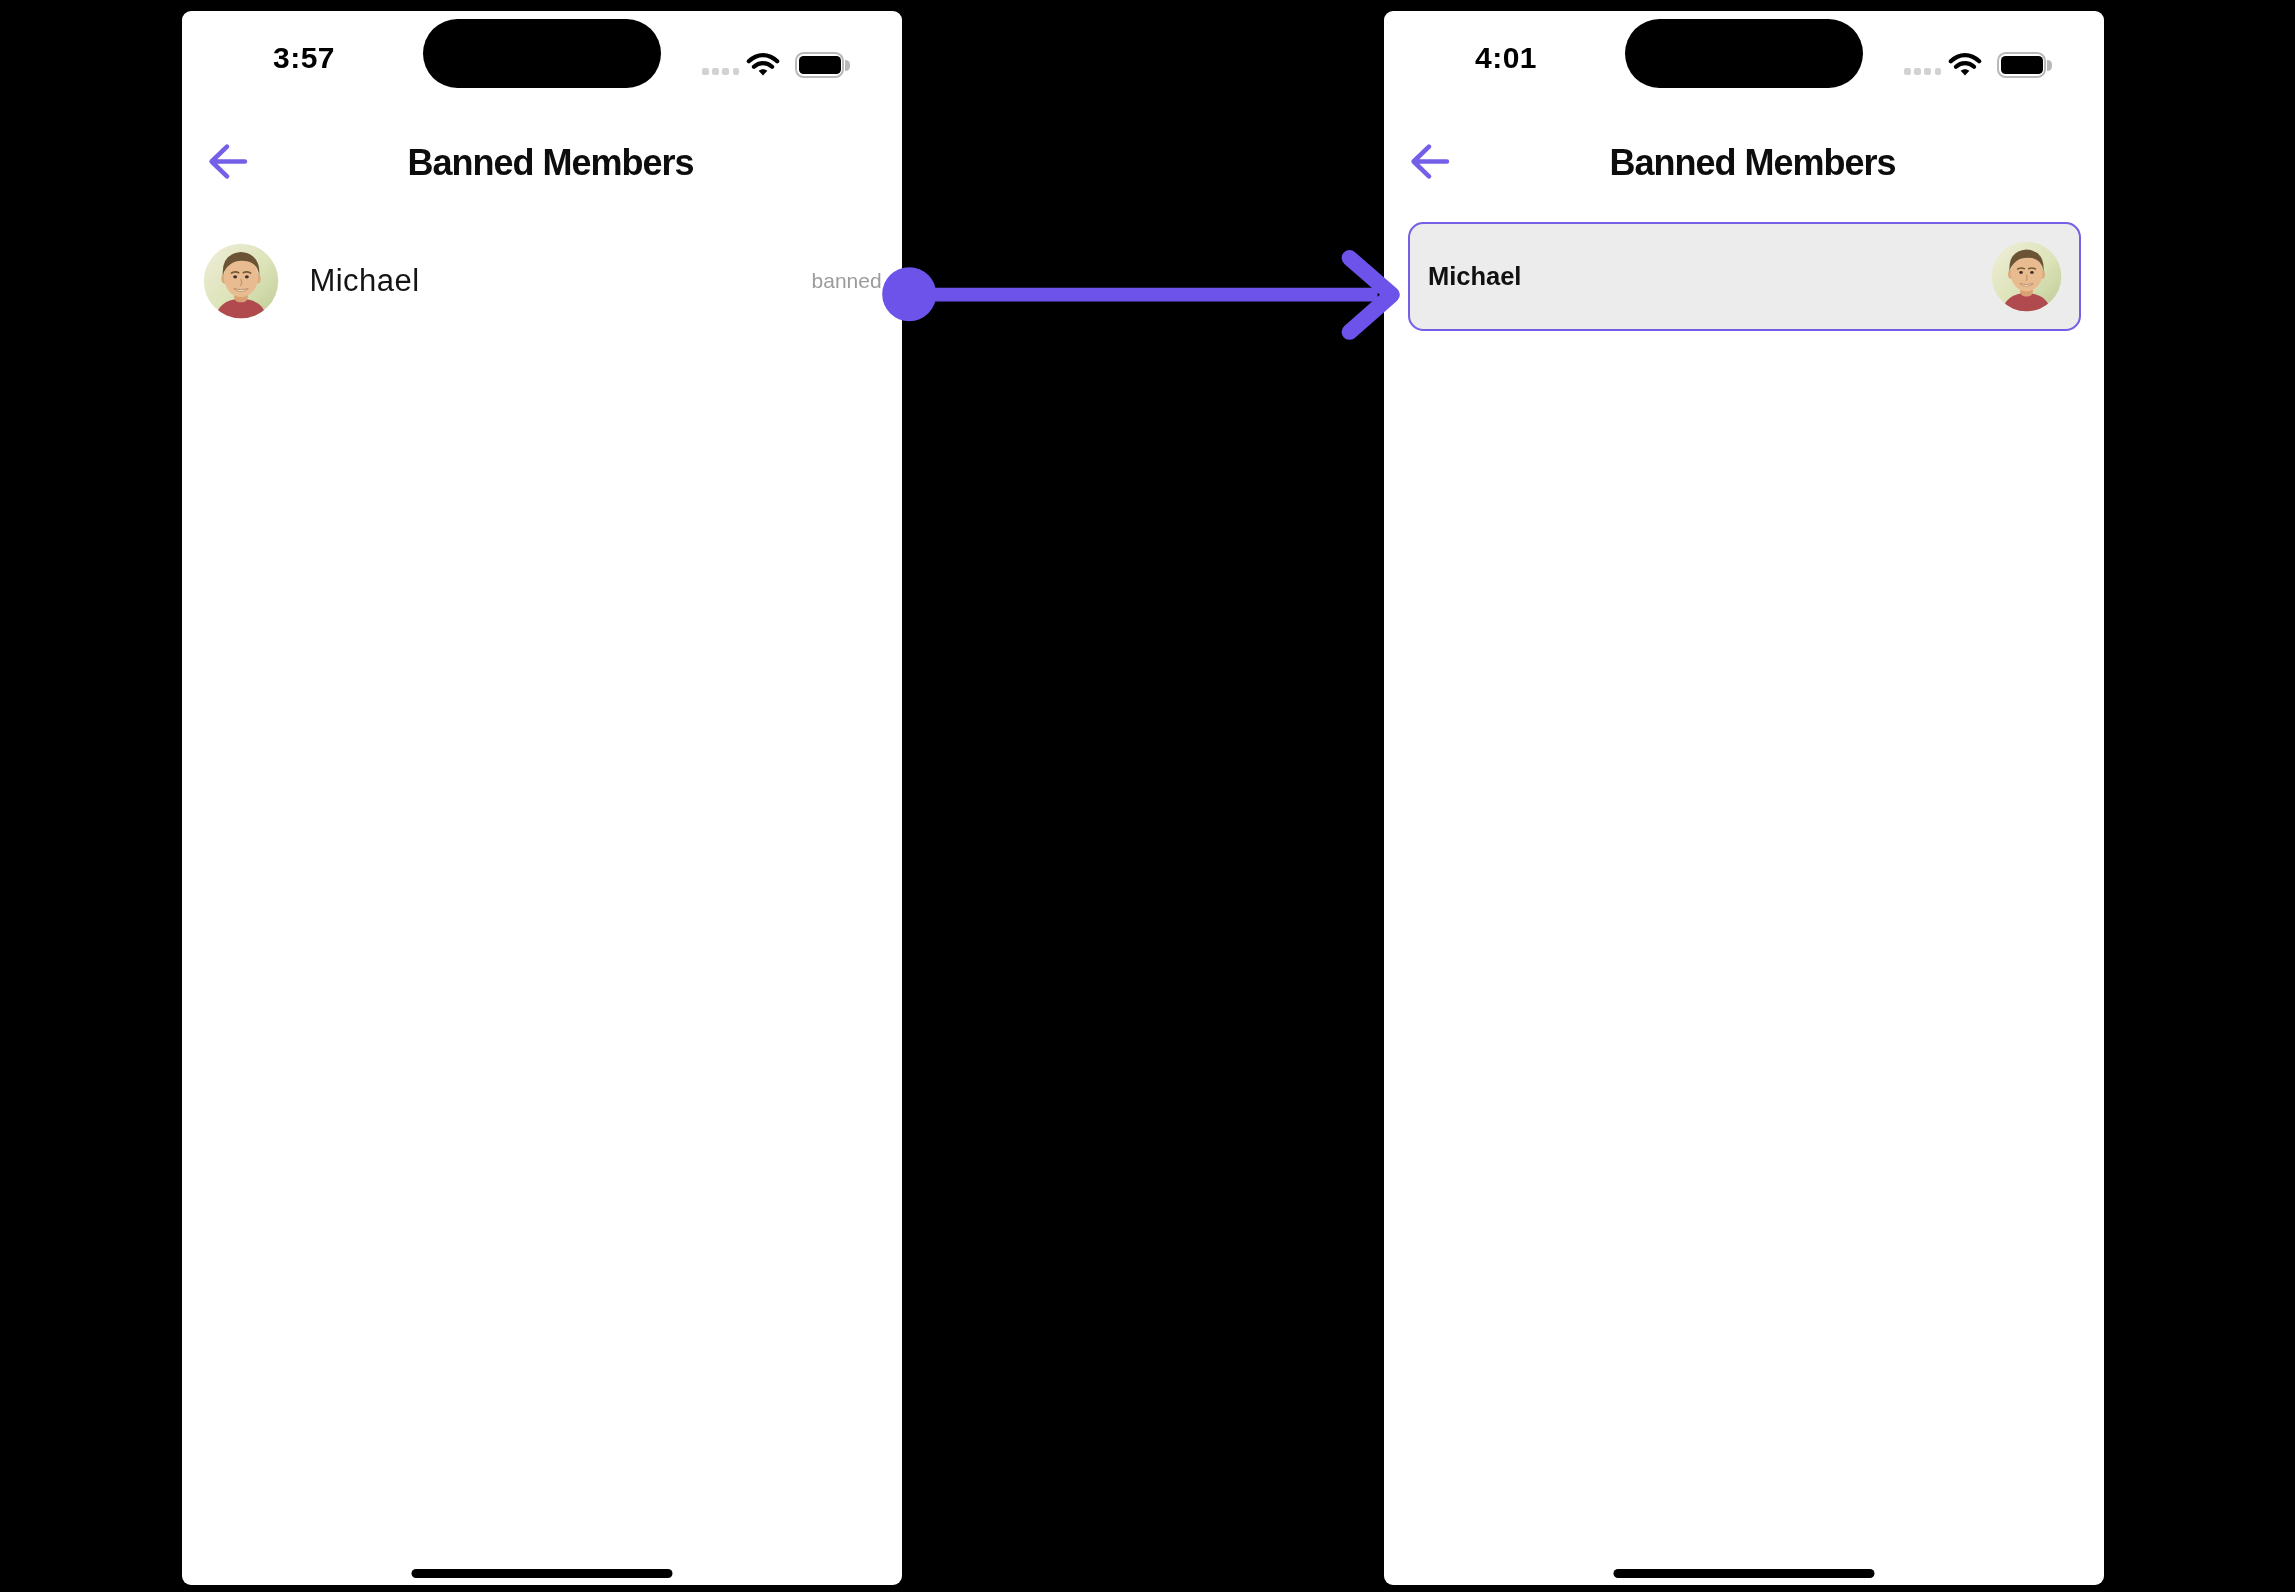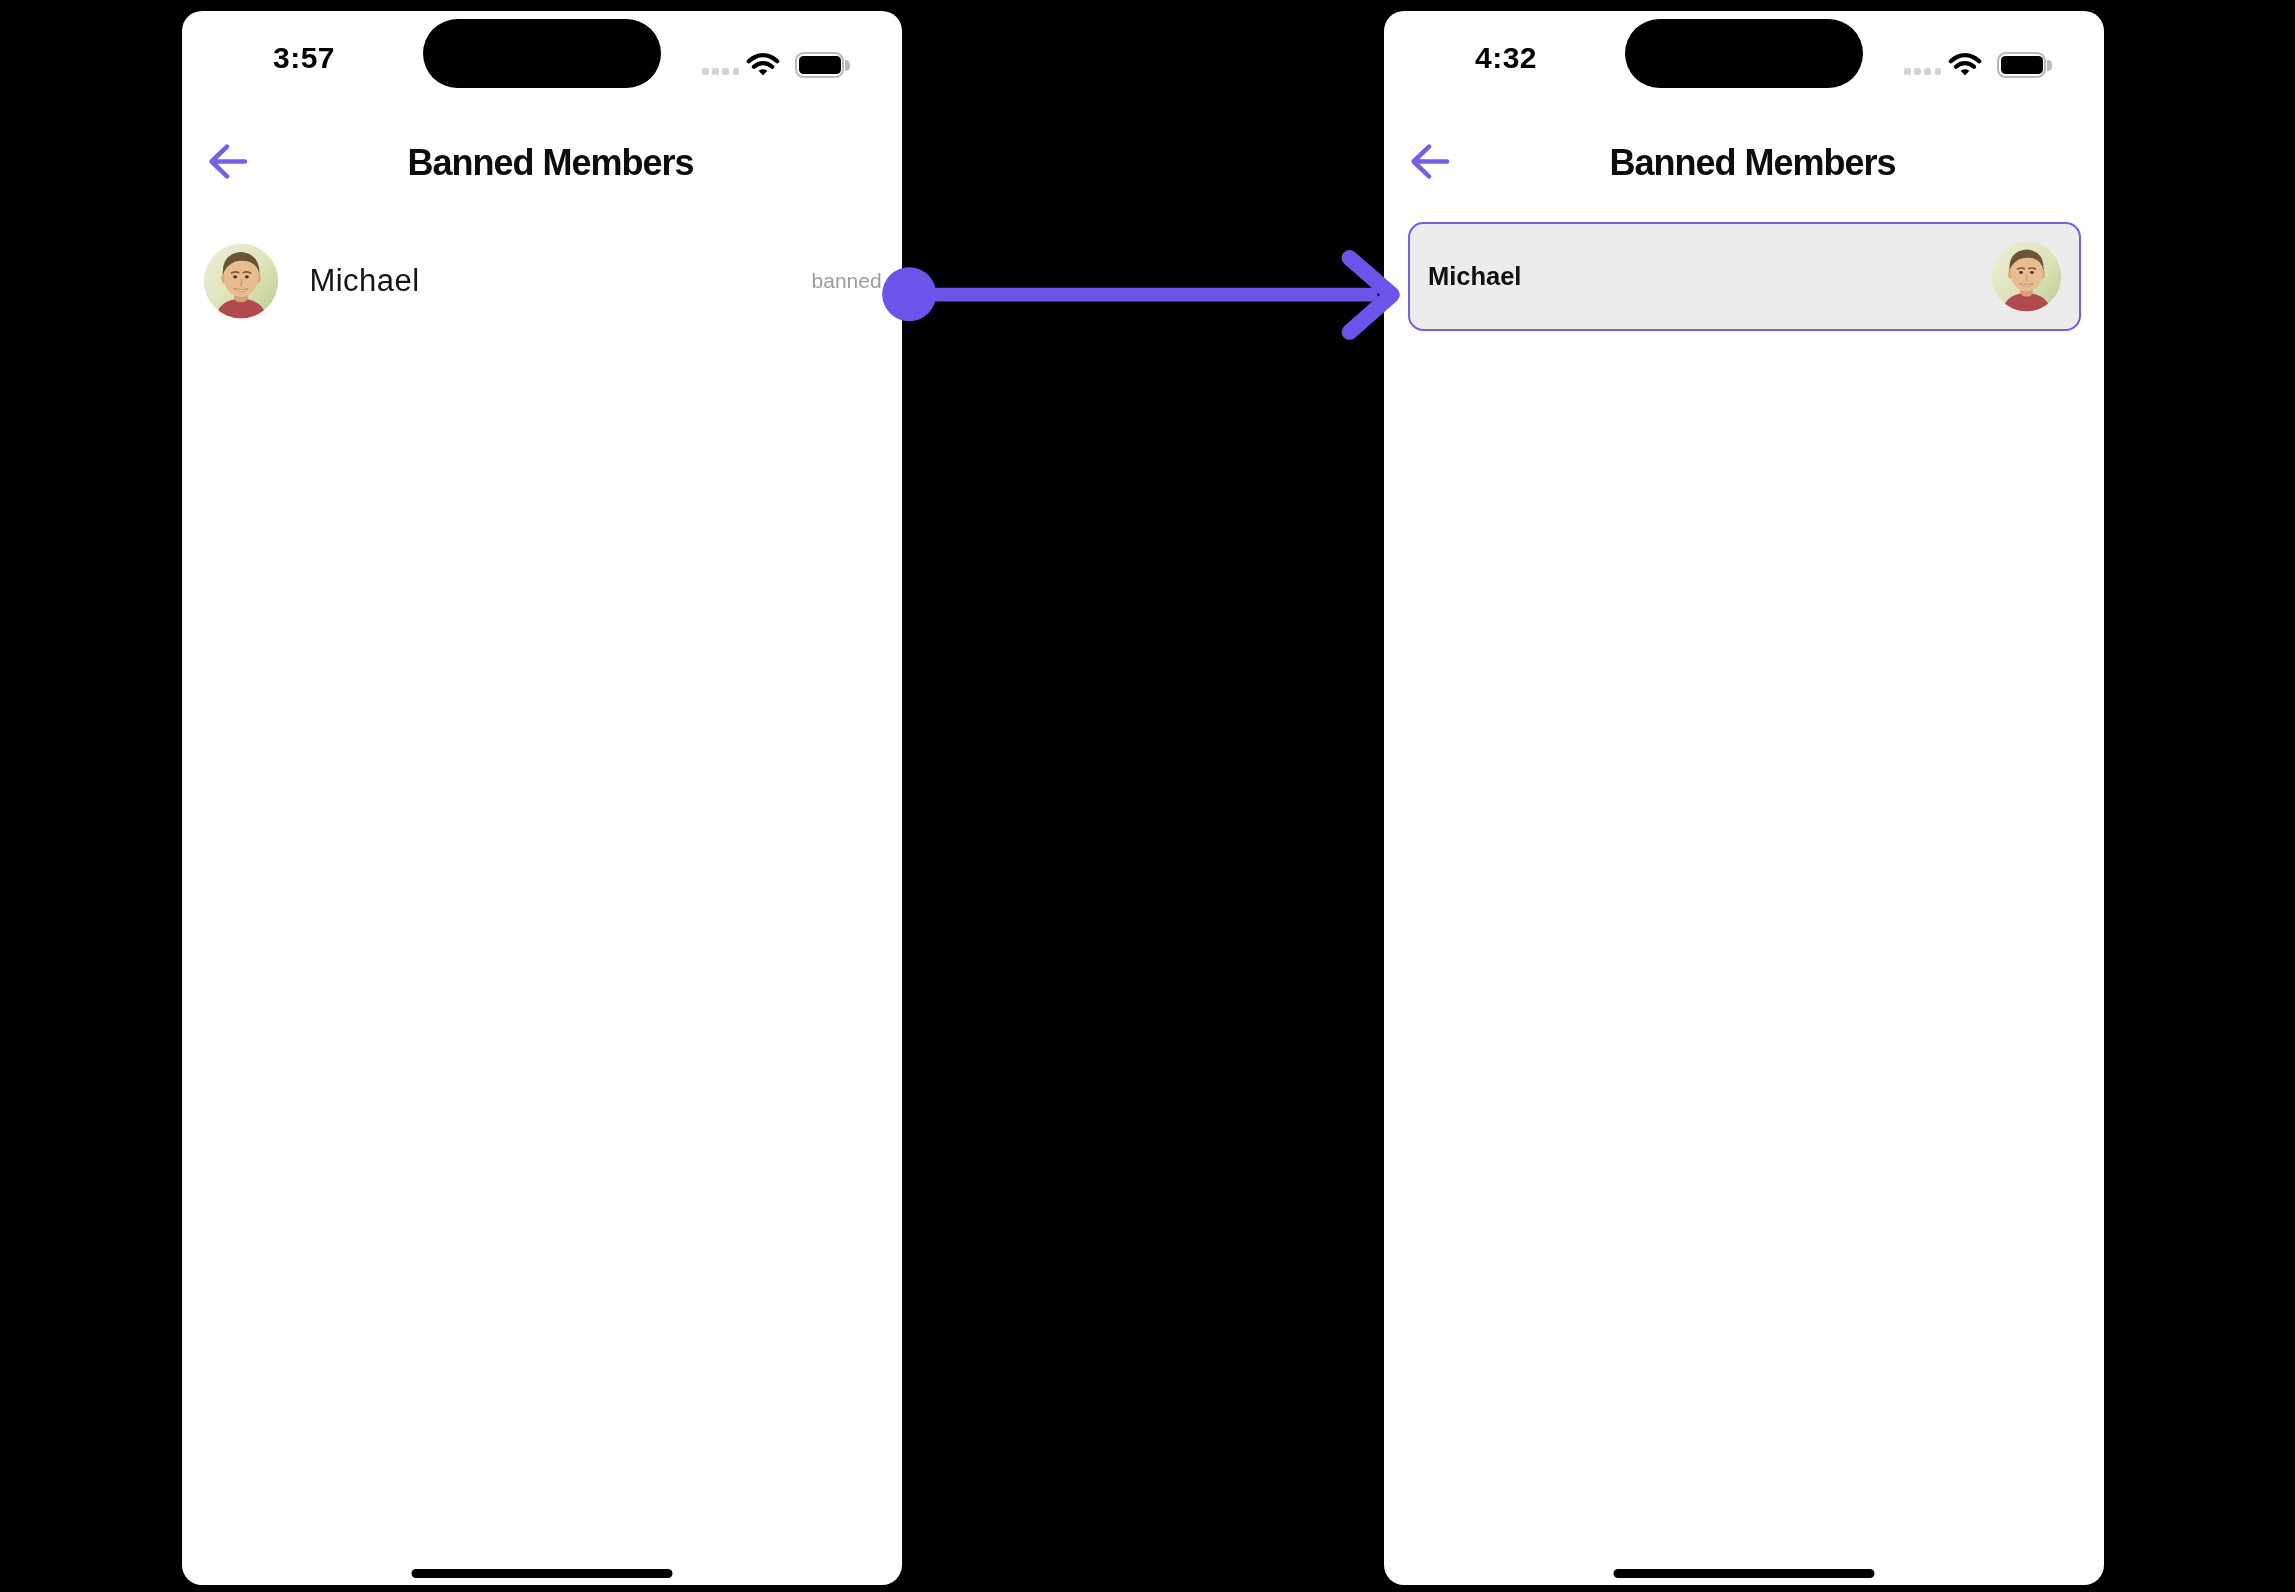--- a/index.html
+++ b/index.html
@@ -12,21 +12,21 @@
     font-family: "Liberation Sans", sans-serif;
   }
 
   
   .phone {
     position: absolute;
     top: 11.2px;
     width: 720px;
     height: 1574px;
     background: #ffffff;
-    border-radius: 20px;
+    border-radius: 9px;
   }
   #phone-left  { left: 182px; }
   #phone-right { left: 1384px; }
 
   
   .island {
     position: absolute;
     left: 241px; top: 7.7px;
     width: 238px; height: 69px;
     background: #000;
@@ -225,21 +225,21 @@
       </svg>
       <div class="member-name">Michael</div>
       <div class="member-status">banned</div>
     </div>
 
     <div class="home-indicator"></div>
   </div>
 
   <div class="phone" id="phone-right">
 
-    <div class="time">4:32</div>
+    <div class="time">4:01</div>
     <div class="island"></div>
 
     <div class="status-dots">
       <div class="dot"></div>
       <div class="dot"></div>
       <div class="dot"></div>
       <div class="dot"></div>
     </div>
     <svg class="wifi" viewBox="0 0 24 18">
       <path d="M2,6.6 C4.9,3.7 8.3,2.2 12,2.2 C15.7,2.2 19.1,3.7 22,6.6" fill="none" stroke="#000" stroke-width="3" stroke-linecap="round"></path>

